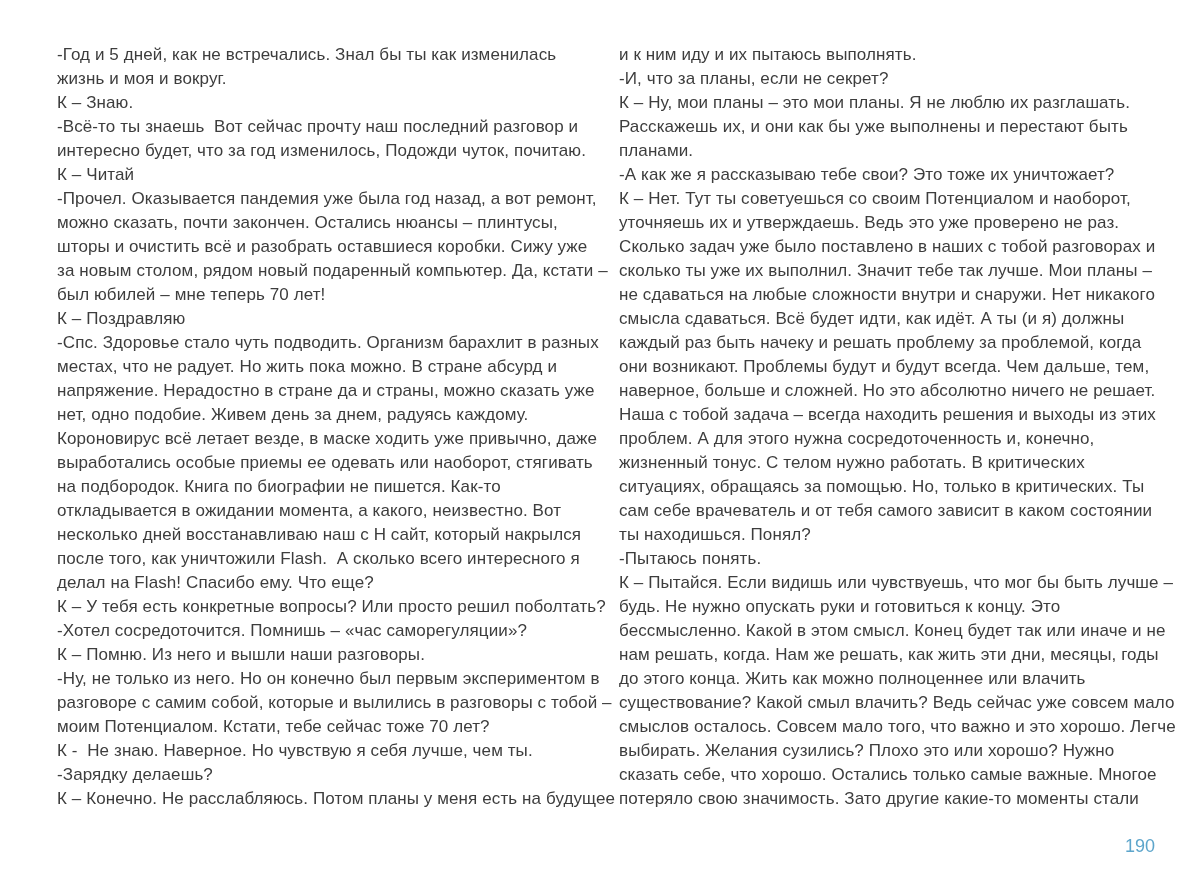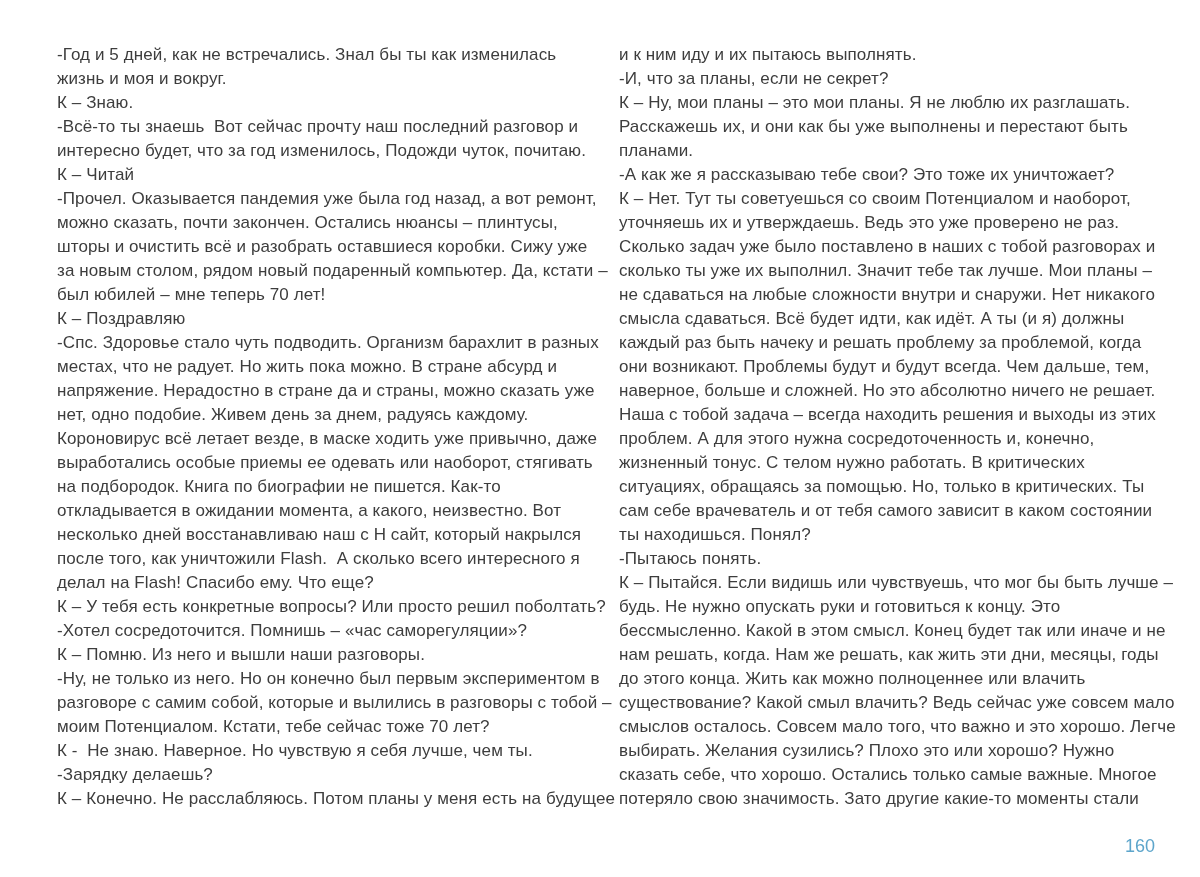--- a/index.html
+++ b/index.html
@@ -104,15 +104,15 @@
 будь. Не нужно опускать руки и готовиться к концу. Это
 бессмысленно. Какой в этом смысл. Конец будет так или иначе и не
 нам решать, когда. Нам же решать, как жить эти дни, месяцы, годы
 до этого конца. Жить как можно полноценнее или влачить
 существование? Какой смыл влачить? Ведь сейчас уже совсем мало
 смыслов осталось. Совсем мало того, что важно и это хорошо. Легче
 выбирать. Желания сузились? Плохо это или хорошо? Нужно
 сказать себе, что хорошо. Остались только самые важные. Многое
 потеряло свою значимость. Зато другие какие-то моменты стали</div>
 
-  <div class="page-number">160</div>
+  <div class="page-number">190</div>
 
 </div>
 
 </body></html>

